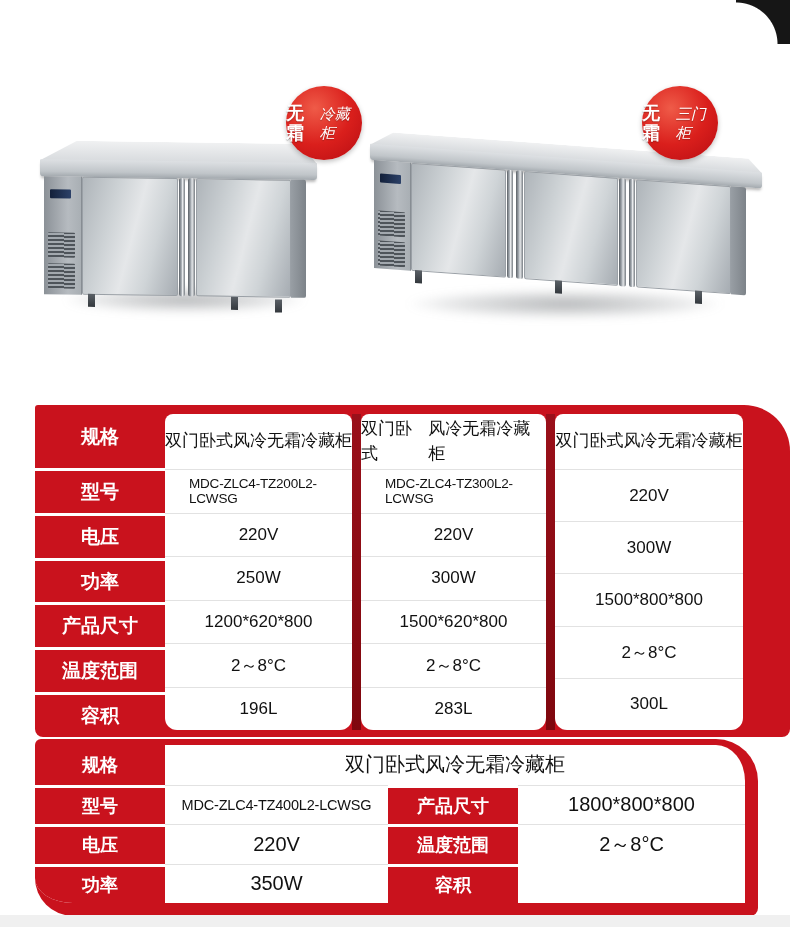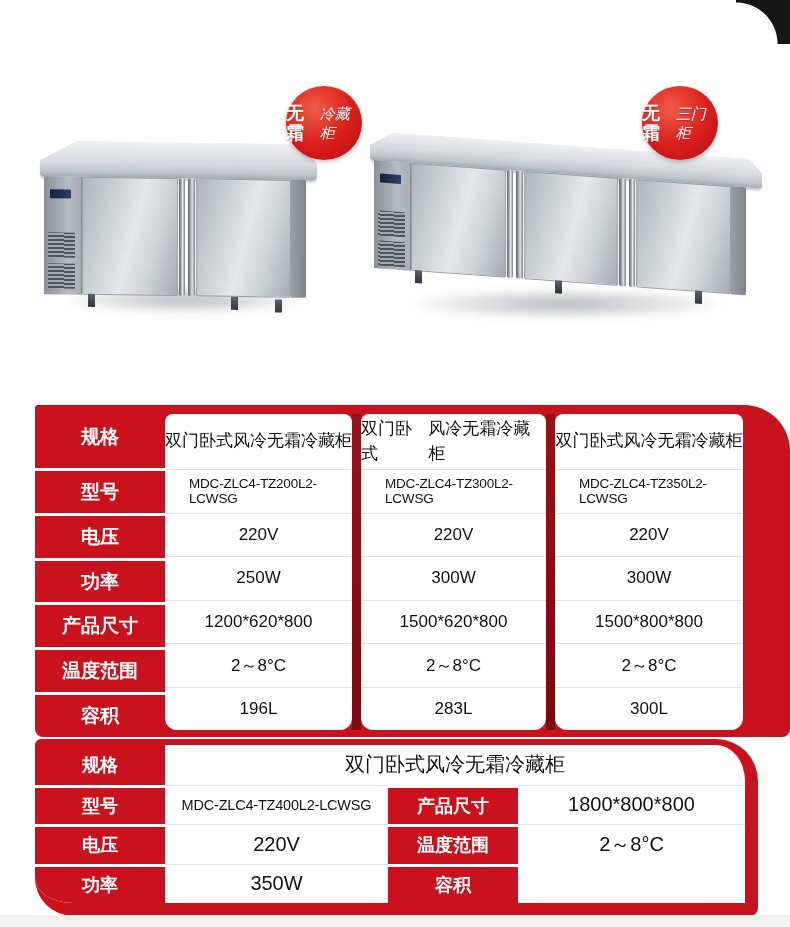--- a/index.html
+++ b/index.html
@@ -207,21 +207,20 @@
       <div class="vcell">283L</div>
     </div>
 
     <div class="t1-div"></div>
 
     <div class="t1-val w3">
       <div class="vhead">
         <span>双门卧式</span>
         <span>风冷无霜冷藏柜</span>
       </div>
-      <div class="vcell model">MDC-ZLC4-TZ350L2-LCWSG</div>
       <div class="vcell">220V</div>
       <div class="vcell">300W</div>
       <div class="vcell">1500*800*800</div>
       <div class="vcell">2～8°C</div>
       <div class="vcell">300L</div>
     </div>
   </div>
 
   <div class="t2">
     <div class="t2-red first">规格</div>

